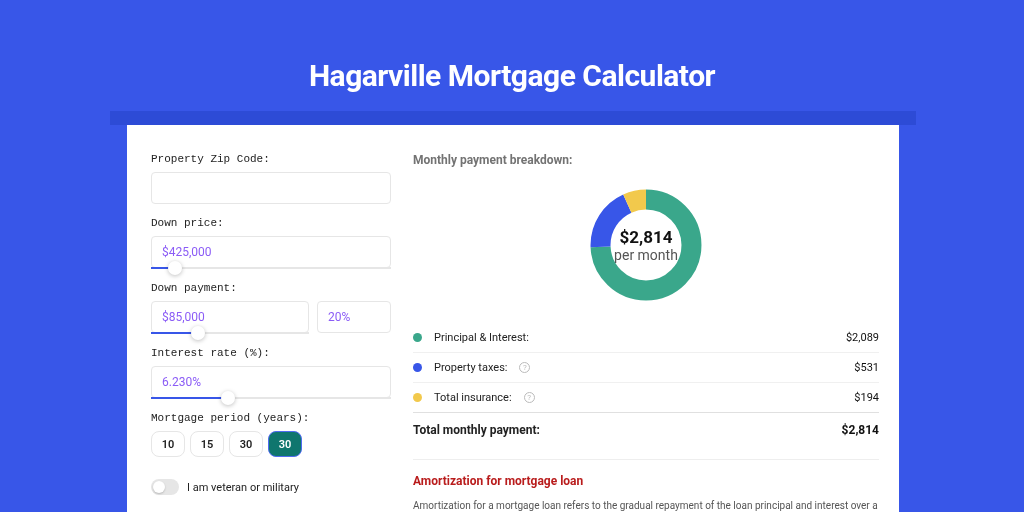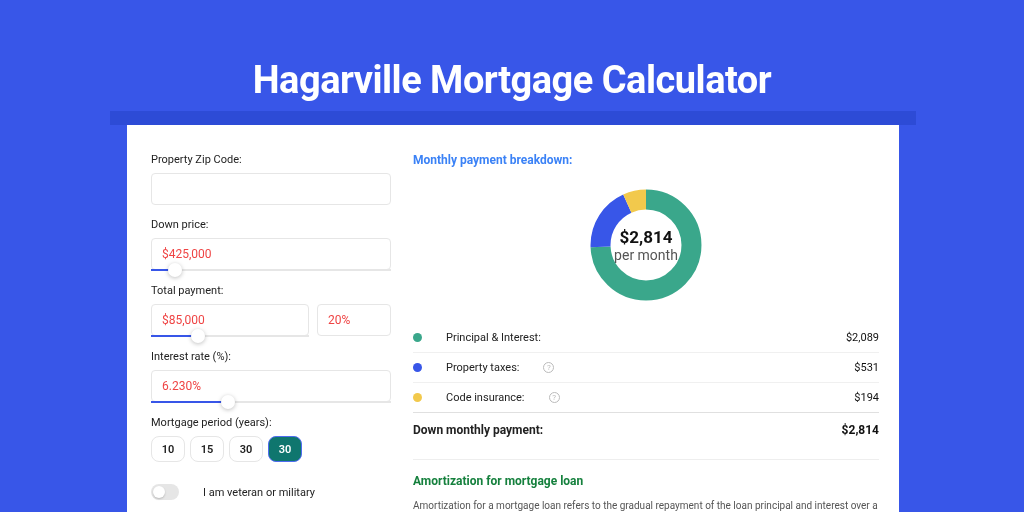--- a/index.html
+++ b/index.html
@@ -1,56 +1,56 @@
 <!DOCTYPE html>
 <html><head>
 <meta charset="utf-8">
 <style>
   * { box-sizing: border-box; margin: 0; padding: 0; font-family: -apple-system, BlinkMacSystemFont, "Segoe UI", Roboto, Helvetica, Arial, sans-serif; }
   body { width: 1024px; height: 512px; background: #3856e8; overflow: hidden; }
   .outer { width: 1024px; height: 512px; position: relative; }
-  .title { color: #fff; font-size: 38px; font-weight: 700; text-align: center; padding-top: 58px; letter-spacing: -0.5px; }
+  .title { color: #fff; font-size: 30px; font-weight: 700; text-align: center; padding-top: 58px; letter-spacing: -0.5px; }
   .header-stripe { position: absolute; top: 111px; left: 110px; right: 108px; height: 14px; background: #2d4bd6; }
   .card { position: absolute; top: 125px; left: 127px; right: 125px; bottom: 0; background: #fff; padding: 28px 20px 0 24px; display: flex; gap: 22px; }
   .left-col { width: 240px; flex: 0 0 240px; }
   .right-col { flex: 1; }
-  .field-label { font-size: 11px; color: #222; margin-bottom: 7px; }
-  .text-input { width: 100%; height: 32px; border: 1px solid #e6e6e6; border-radius: 4px; padding: 0 10px; font-size: 12px; color: #ef4444; }
+  .field-label { font-size: 11px; color: #222; margin-bottom: 7px; font-family: Liberation Mono, monospace; }
+  .text-input { width: 100%; height: 32px; border: 1px solid #e6e6e6; border-radius: 4px; padding: 0 10px; font-size: 12px; color: #8b5cf6; }
   .group { margin-bottom: 13px; position: relative; }
   .slider-track { height: 2px; background: #e6e6e6; position: relative; margin-top: -1px; }
   .slider-fill { height: 2px; background: #3856e8; position: absolute; top: 0; left: 0; }
   .slider-thumb { width: 14px; height: 14px; border-radius: 50%; background: #fff; box-shadow: 0 1px 4px rgba(0,0,0,0.25); position: absolute; top: -6px; transform: translateX(-50%); cursor: pointer; }
   .row-2 { display: flex; gap: 8px; }
   .row-2 .col-a { flex: 0 0 158px; position: relative; }
   .row-2 .col-b { flex: 1; }
   .periods { display: flex; gap: 5px; }
   .period-btn { width: 34px; height: 26px; border: 1px solid #e6e6e6; border-radius: 8px; background: #fff; font-size: 11px; color: #222; display: flex; align-items: center; justify-content: center; cursor: pointer; font-weight: 600; }
   .period-btn.selected { background: #0f766e; color: #fff; border-color: #4f6cf0; }
-  .toggle-row { display: flex; align-items: center; gap: 24px; margin-top: 22px; }
+  .toggle-row { display: flex; align-items: center; gap: 8px; margin-top: 22px; }
   .switch { width: 28px; height: 16px; border-radius: 8px; background: #e6e6e6; position: relative; cursor: pointer; }
   .switch-thumb { width: 12px; height: 12px; border-radius: 50%; background: #fff; position: absolute; top: 2px; left: 2px; box-shadow: 0 1px 2px rgba(0,0,0,0.2); }
   .switch-label { font-size: 11px; color: #222; }
-  .section-title { font-size: 12px; font-weight: 700; color: #3b82f6; margin-bottom: 12px; }
+  .section-title { font-size: 12px; font-weight: 700; color: #737373; margin-bottom: 12px; }
   .donut-wrap { display: flex; justify-content: center; padding: 6px 0 18px 0; }
   .donut { position: relative; width: 120px; height: 120px; }
   .donut svg { width: 120px; height: 120px; transform: rotate(-90deg); }
   .donut-center { position: absolute; top: 0; left: 0; width: 120px; height: 120px; display: flex; flex-direction: column; align-items: center; justify-content: center; }
   .donut-center .amt { font-size: 17px; font-weight: 700; color: #111; }
   .donut-center .sub { font-size: 14px; color: #555; }
   .legend { }
   .legend-row { display: flex; align-items: center; justify-content: space-between; padding: 8px 0; border-top: 1px solid #f0f0f0; }
   .legend-row:first-child { border-top: none; }
   .legend-row.total { border-top: 1px solid #e0e0e0; padding-top: 10px; }
-  .legend-left { display: flex; align-items: center; gap: 24px; font-size: 11px; color: #222; }
+  .legend-left { display: flex; align-items: center; gap: 12px; font-size: 11px; color: #222; }
   .dot { width: 9px; height: 9px; border-radius: 50%; flex: 0 0 9px; }
   .info-ic { width: 11px; height: 11px; border: 1px solid #bbb; border-radius: 50%; color: #bbb; font-size: 8px; display: inline-flex; align-items: center; justify-content: center; line-height: 1; }
   .legend-val { font-size: 11px; color: #111; }
   .legend-row.total .legend-left, .legend-row.total .legend-val { font-weight: 700; font-size: 12px; }
   .amort { margin-top: 14px; border-top: 1px solid #eee; padding-top: 14px;}
-  .amort-title { font-size: 12px; font-weight: 700; color: #15803d; margin-bottom: 10px; }
+  .amort-title { font-size: 12px; font-weight: 700; color: #b91c1c; margin-bottom: 10px; }
   .amort-text { font-size: 10px; color: #555; line-height: 1.5; }
 </style>
 </head>
 <body>
 
 <div class="outer">
   <h1 class="title">Hagarville Mortgage Calculator</h1>
   <div class="header-stripe"></div>
 
   <div class="card">
@@ -65,21 +65,21 @@
       <div class="group">
         <div class="field-label">Down price:</div>
         <input class="text-input" value="$425,000" style="">
         <div class="slider-track">
           <div class="slider-fill" style="width: 10%;"></div>
           <div class="slider-thumb" style="left: 10%;"></div>
         </div>
       </div>
 
       <div class="group">
-        <div class="field-label">Total payment:</div>
+        <div class="field-label">Down payment:</div>
         <div class="row-2">
           <div class="col-a">
             <input class="text-input" value="$85,000" style="">
             <div class="slider-track">
               <div class="slider-fill" style="width: 30%;"></div>
               <div class="slider-thumb" style="left: 30%;"></div>
             </div>
           </div>
           <div class="col-b">
             <input class="text-input" value="20%" style="">
@@ -144,27 +144,27 @@
             <div class="legend-left">
               <span class="dot" style="background: rgb(56, 86, 232);"></span>
               <span>Property taxes:</span>
               <span class="info-ic">?</span>
             </div>
             <div class="legend-val">$531</div>
           </div>
           <div class="legend-row">
             <div class="legend-left">
               <span class="dot" style="background: rgb(242, 201, 76);"></span>
-              <span>Code insurance:</span>
+              <span>Total insurance:</span>
               <span class="info-ic">?</span>
             </div>
             <div class="legend-val">$194</div>
           </div>
           <div class="legend-row total">
-            <div class="legend-left">Down monthly payment:</div>
+            <div class="legend-left">Total monthly payment:</div>
             <div class="legend-val">$2,814</div>
           </div>
         </div>
 
       <div class="amort">
         <div class="amort-title">Amortization for mortgage loan</div>
         <div class="amort-text">Amortization for a mortgage loan refers to the gradual repayment of the loan principal and interest over a specified</div>
       </div>
     </div>
 

